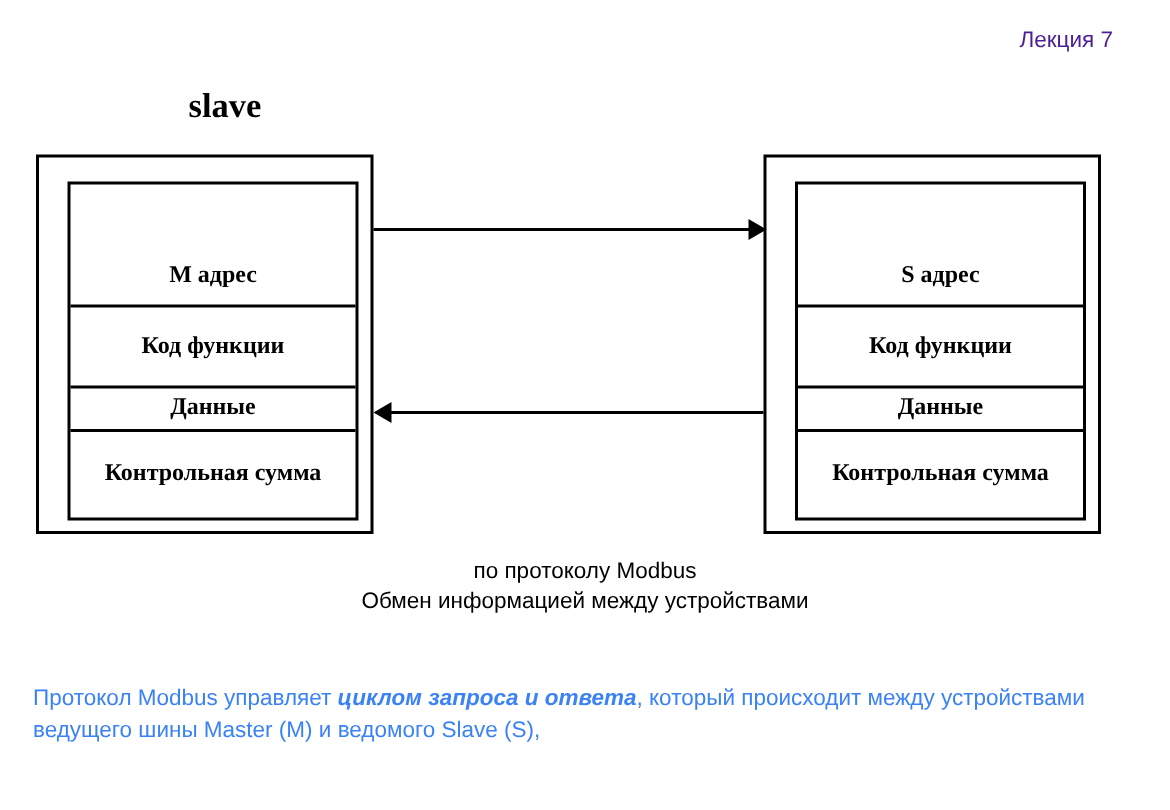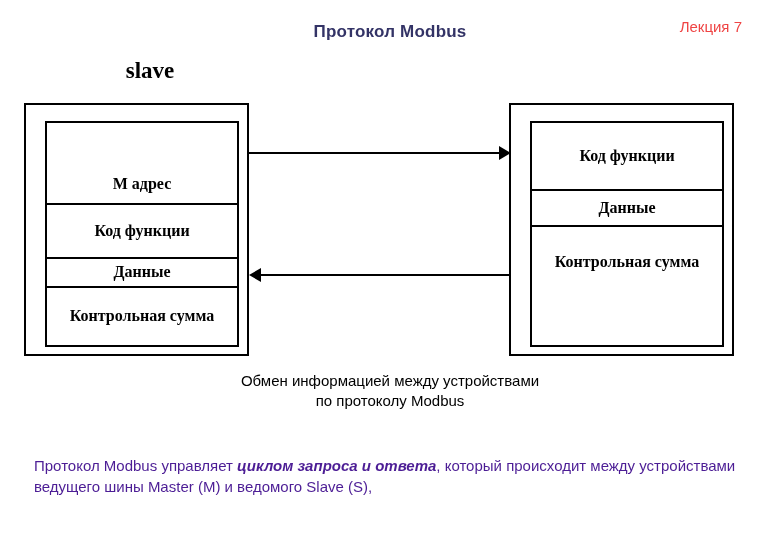--- a/index.html
+++ b/index.html
@@ -29,21 +29,21 @@
     color: #333366;
     letter-spacing: 0.2px;
   }
   .lecture-label {
     position: absolute;
     right: 38px;
     top: 18px;
     font-family: "Liberation Sans", sans-serif;
     font-size: 15px;
     font-weight: normal;
-    color: #ef4444;
+    color: #4c1d95;
     white-space: nowrap;
   }
 
   
   .side-heading {
     position: absolute;
     font-family: "Liberation Serif", serif;
     font-size: 23px;
     font-weight: bold;
     color: #000000;
@@ -131,69 +131,69 @@
     font-family: "Liberation Sans", sans-serif;
     font-size: 15px;
     color: #000000;
     line-height: 1.35;
   }
   .figure-caption .cap-line { display: block; }
 
   
   .body-text {
     position: absolute;
-    left: 34px;
+    left: 22px;
     top: 455px;
     width: 730px;
     font-family: "Liberation Sans", sans-serif;
     font-size: 15px;
-    color: #4c1d95;
+    color: #3b82f6;
     line-height: 1.42;
     text-align: left;
   }
   .body-text .emph {
     font-style: italic;
     font-weight: bold;
   }
 </style>
 </head>
 <body>
 
 <div id="slide">
 
-  <div class="slide-title">Протокол Modbus</div>
 
   <div class="lecture-label">Лекция 7</div>
 
   <div class="side-heading" id="heading-master">slave</div>
 
 
   <div class="device-frame" id="frame-master">
     <div class="field-stack" id="stack-master">
       <div class="field-cell cell-h1">М адрес</div>
       <div class="field-cell cell-h2">Код функции</div>
       <div class="field-cell cell-h3">Данные</div>
       <div class="field-cell cell-h4">Контрольная сумма</div>
     </div>
   </div>
 
   <div class="device-frame" id="frame-slave">
     <div class="field-stack" id="stack-slave">
+      <div class="field-cell cell-h1">S адрес</div>
       <div class="field-cell cell-h2">Код функции</div>
       <div class="field-cell cell-h3">Данные</div>
       <div class="field-cell cell-h4">Контрольная сумма</div>
     </div>
   </div>
 
   <div class="arrow-line" id="arrow-request-line"></div>
   <div class="arrow-head" id="arrow-request-head"></div>
 
   <div class="arrow-line" id="arrow-reply-line"></div>
   <div class="arrow-head" id="arrow-reply-head"></div>
 
   <div class="figure-caption">
+    <span class="cap-line">по протоколу Modbus</span>
     <span class="cap-line">Обмен информацией между устройствами</span>
-    <span class="cap-line">по протоколу Modbus</span>
   </div>
 
   <div class="body-text"><span>Протокол Modbus управляет </span><span class="emph">циклом запроса и ответа</span><span>, который происходит между устройствами ведущего шины Master (M) и ведомого Slave (S),</span></div>
 
 </div>
 
 </body></html>

